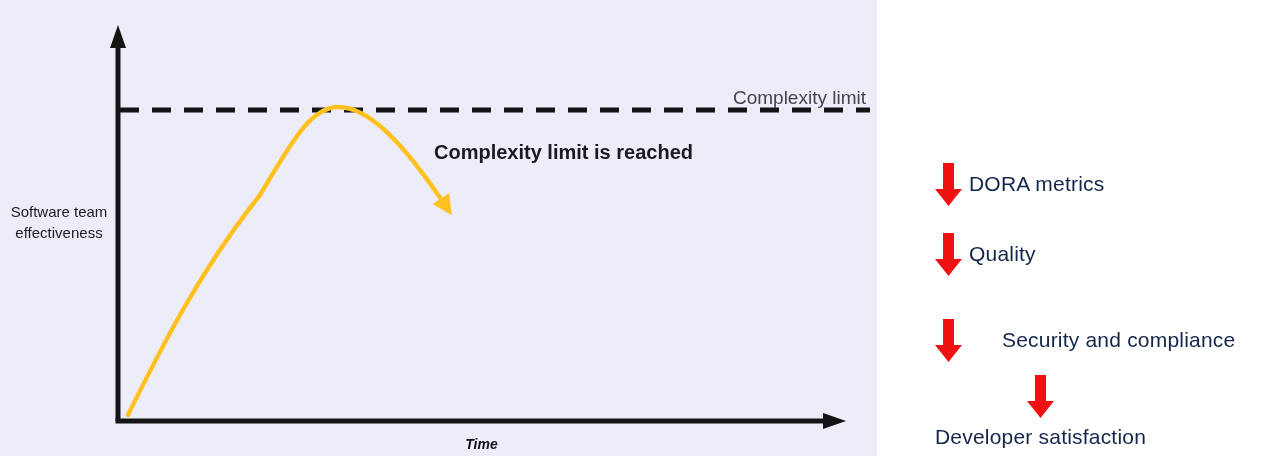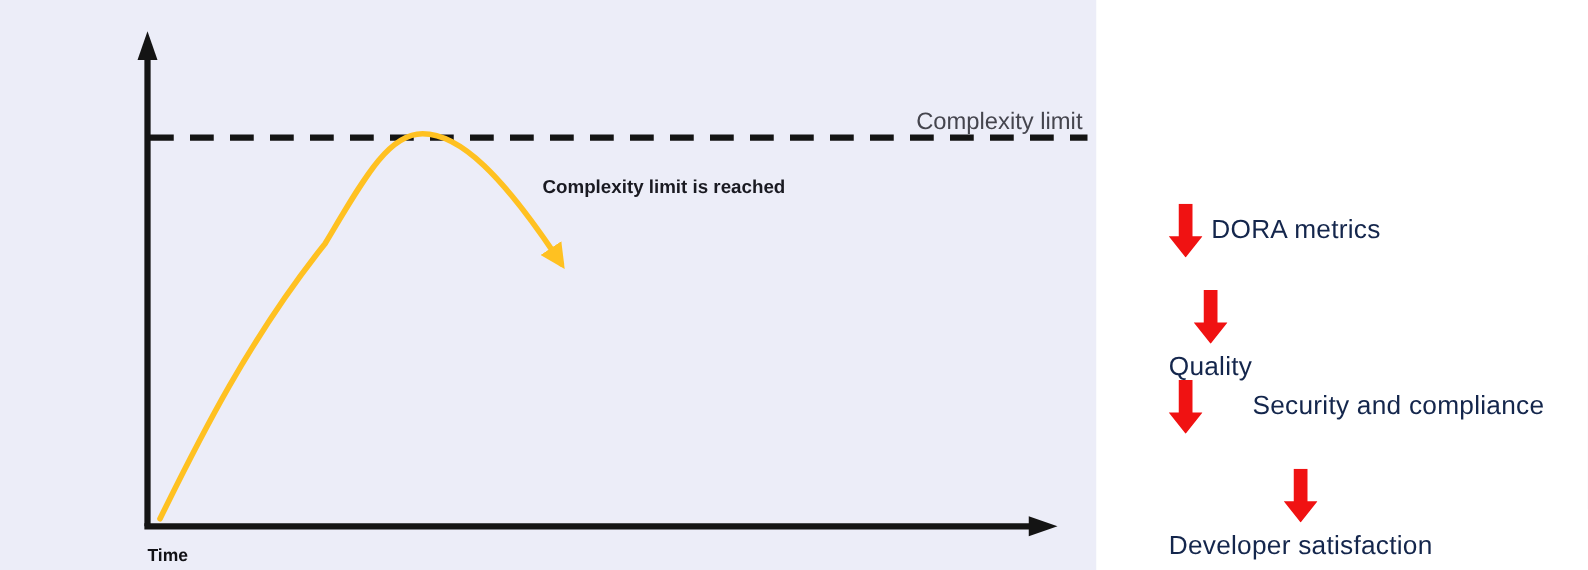--- a/index.html
+++ b/index.html
@@ -38,32 +38,34 @@
     position: absolute;
     right: 11px; top: 87px;
     font-size: 19px;
     font-weight: 500;
     color: #45454e;
     white-space: nowrap;
   }
   .annotation-label {
     position: absolute;
     left: 434px; top: 141px;
-    font-size: 15px;
+    font-size: 20px;
     font-weight: 600;
     color: #1a1a22;
     white-space: nowrap;
   }
   .x-axis-label {
     position: absolute;
     left: 118px; top: 436px;
     width: 727px;
+    text-align: center;
     font-size: 14px;
     font-weight: 600;
     color: #111116;
+    font-style: italic;
   }
 
   
   .impact-panel {
     position: absolute;
     left: 935px; top: 0;
     width: 335px;
     height: 456px;
   }
   .impact-item {
@@ -76,22 +78,22 @@
     white-space: nowrap;
   }
   .impact-item .arrow-icon { flex: 0 0 auto; display: block; }
   .impact-label {
     font-size: 21px;
     font-weight: 500;
     color: #14264C;
     letter-spacing: 0.2px;
   }
   .item-0 { top: 162px; }
-  .item-1 { top: 232px; flex-direction: column; }
-  .item-2 { top: 303px; gap: 40px; }
+  .item-1 { top: 232px; }
+  .item-2 { top: 318px; gap: 40px; }
   .item-3 { top: 375px; flex-direction: column; }
 </style>
 </head>
 <body>
 
 <div class="canvas">
 
   <section class="chart-panel">
 
     <svg class="chart-svg" width="877" height="456" viewBox="0 0 877 456" aria-hidden="true">
@@ -106,20 +108,24 @@
       <line x1="118" y1="421" x2="118" y2="44" stroke="#141414" stroke-width="5"></line>
       <polygon points="118,25 110,48 126,48" fill="#141414"></polygon>
 
       <line x1="115.5" y1="421" x2="827" y2="421" stroke="#141414" stroke-width="5"></line>
       <polygon points="846,421 823,413 823,429" fill="#141414"></polygon>
 
       <path d="M128,415 C160,350 200,270 260,195 C290,145 310,107 338,107
                C368,107 402,140 449,211" fill="none" stroke="#FFC121" stroke-width="4.5" stroke-linecap="round" marker-end="url(#curveArrow)"></path>
     </svg>
 
+    <div class="y-axis-label">
+      <div>Software team</div>
+      <div>effectiveness</div>
+    </div>
 
     <div class="limit-label">Complexity limit</div>
 
     <div class="annotation-label">Complexity limit is reached</div>
 
     <div class="x-axis-label">Time</div>
   </section>
 
   <section class="impact-panel">
 

